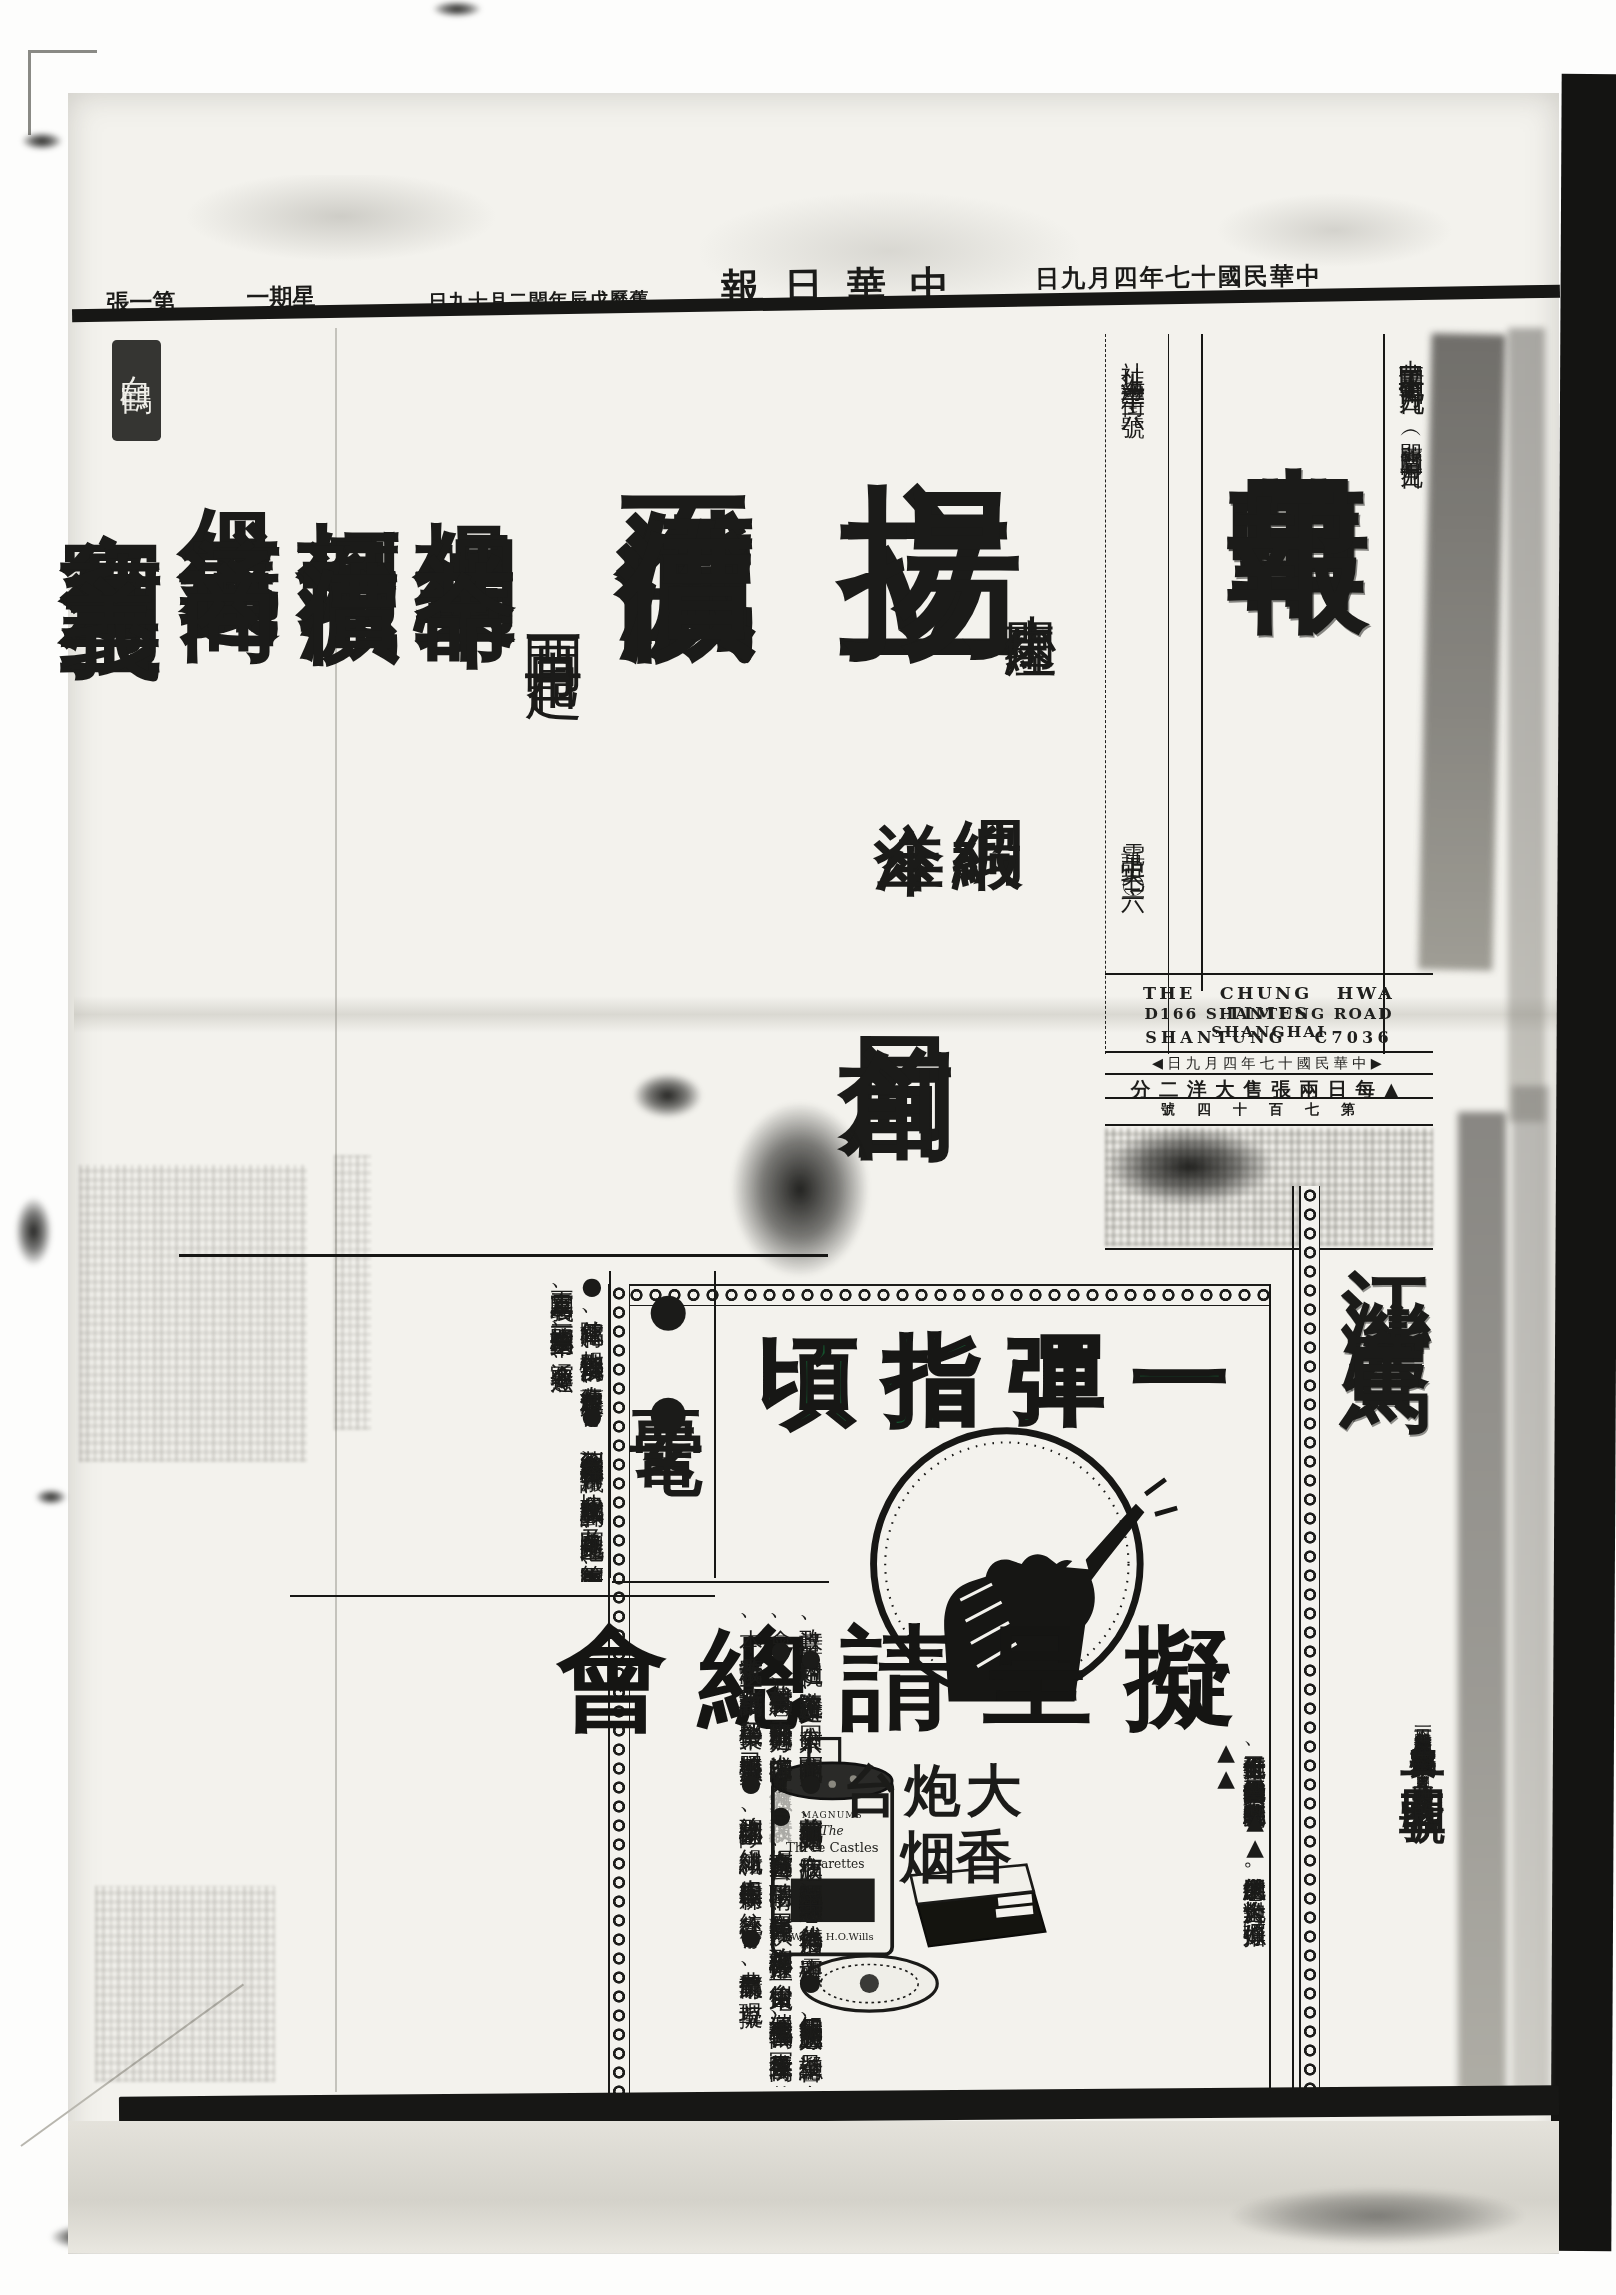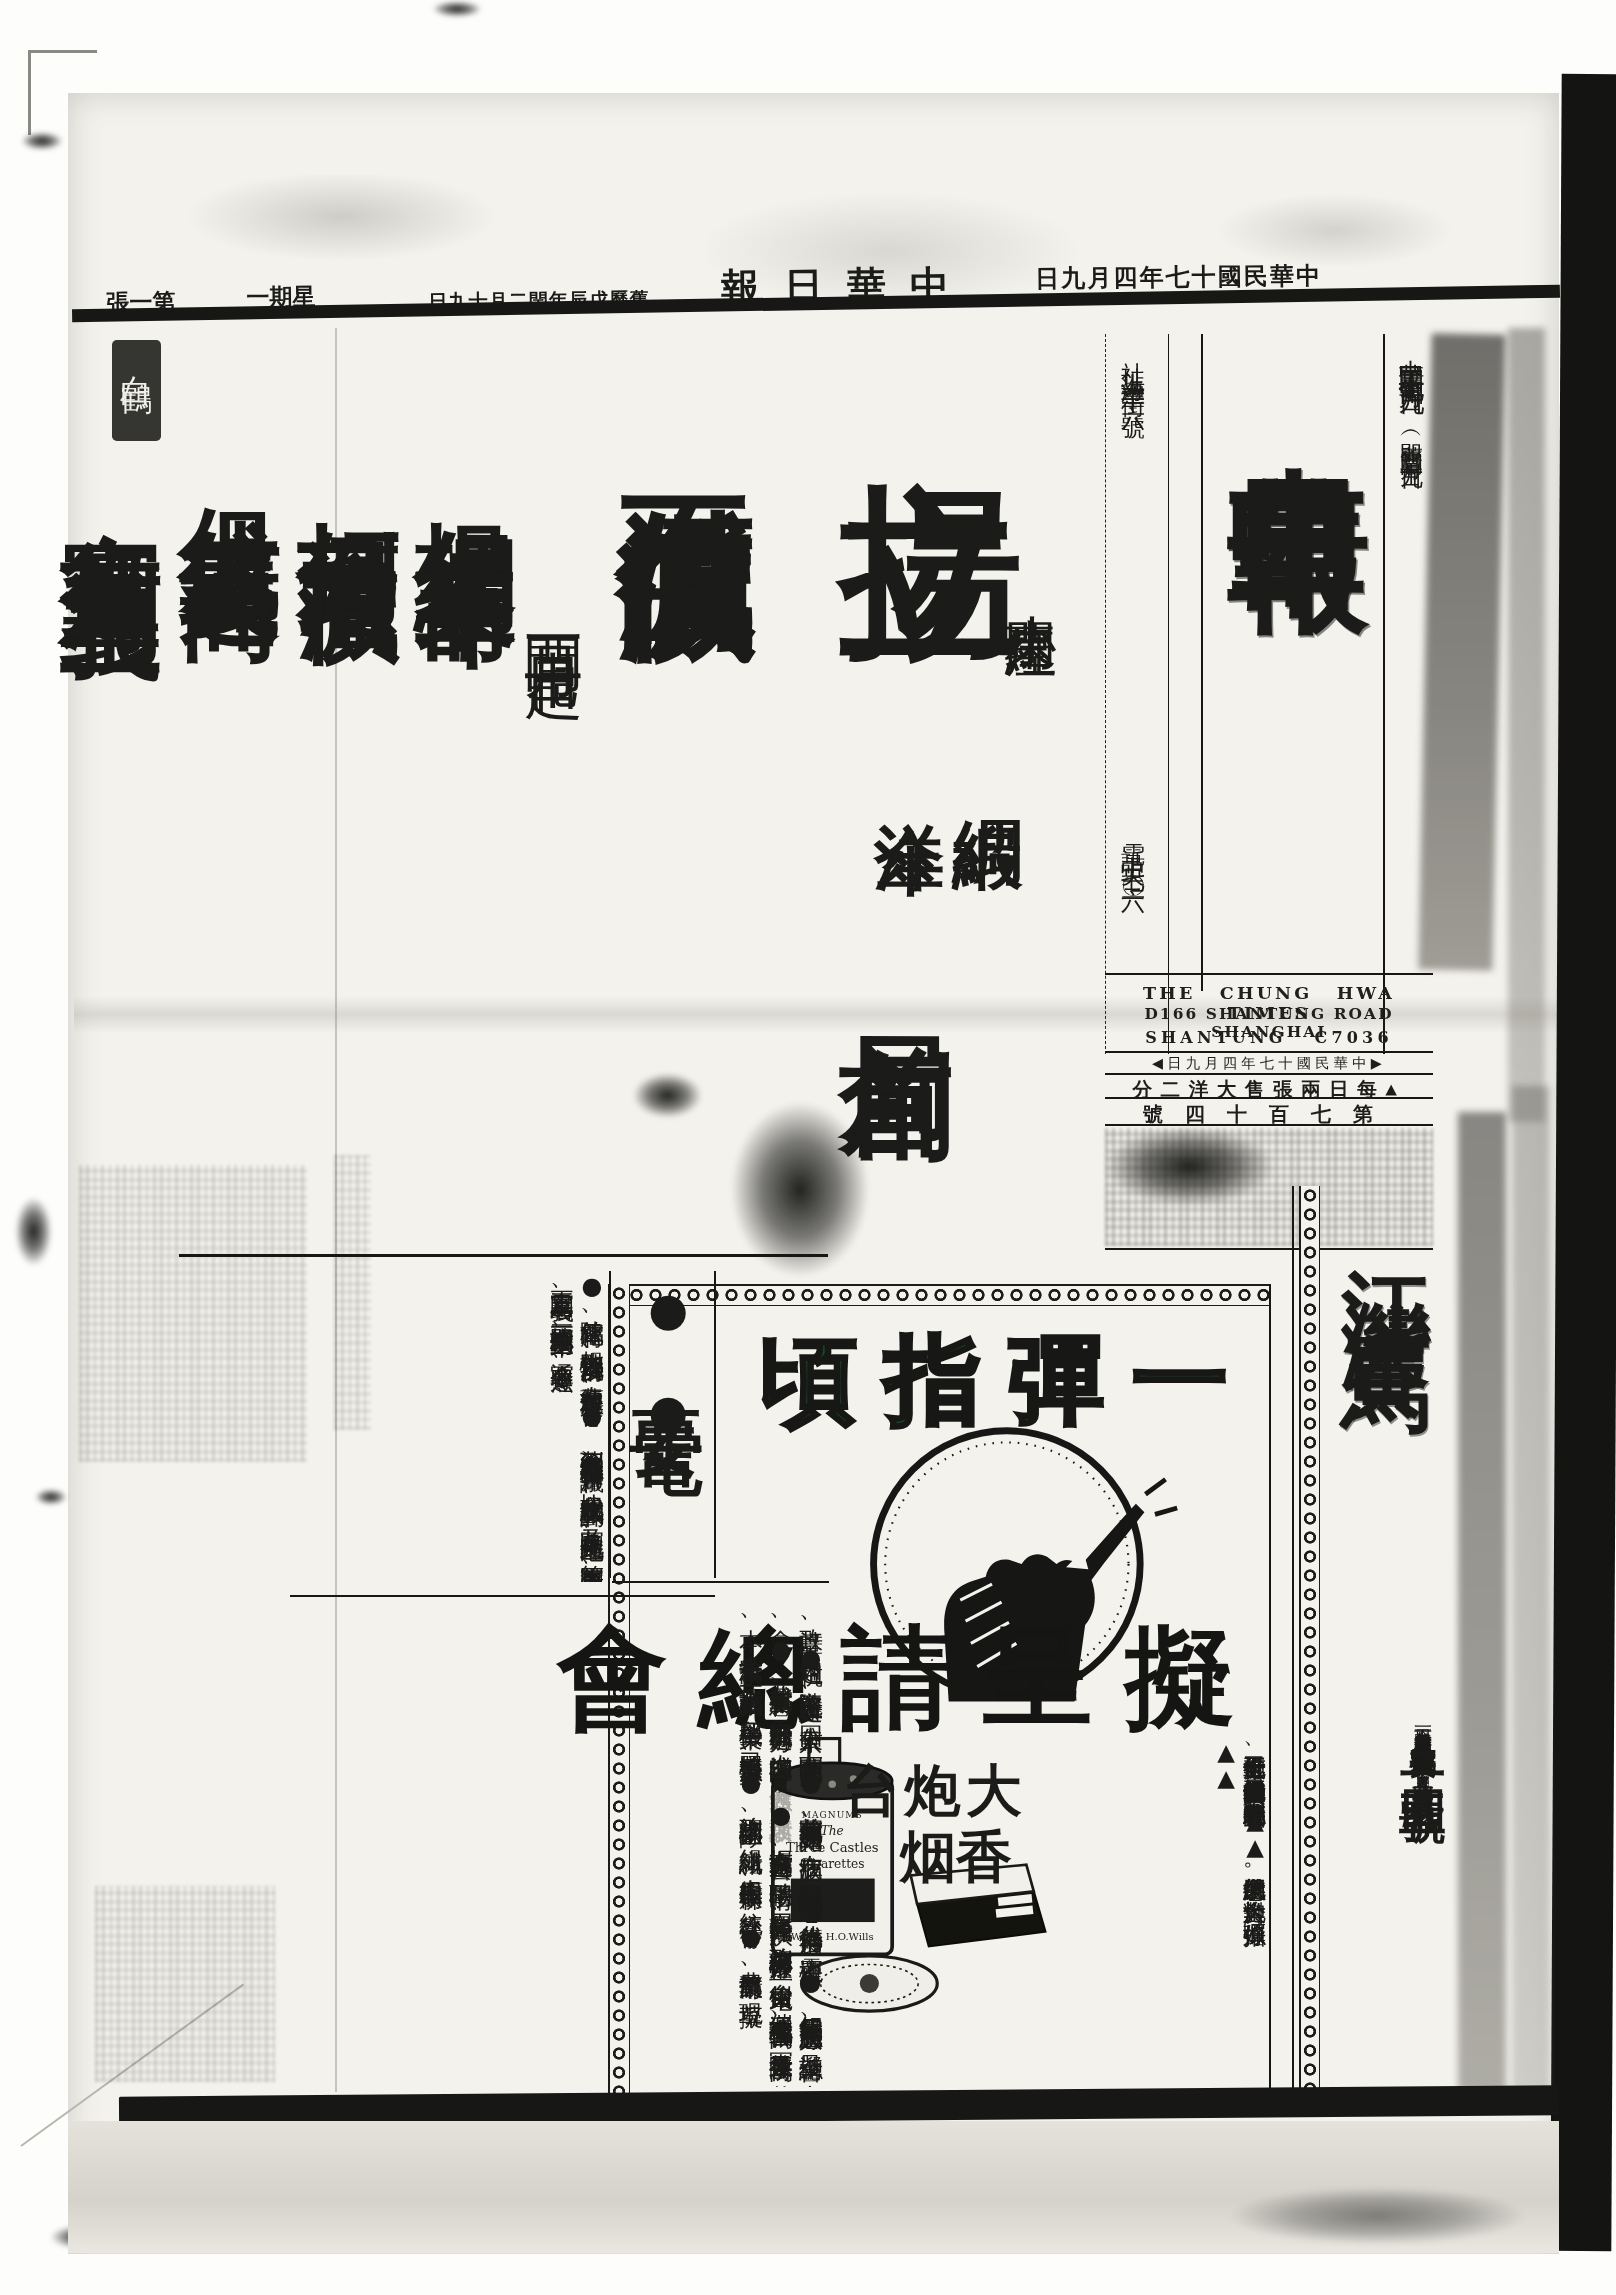--- a/index.html
+++ b/index.html
@@ -145,23 +145,23 @@
     <div class="abs smudge" style="left:1425px;top:334px;width:74px;height:636px;opacity:.8;transform:rotate(1.2deg);"></div>
     <div class="abs smudge" style="left:1508px;top:328px;width:37px;height:794px;opacity:.45;"></div>
 
     <div class="rule" style="left:1105px;top:973px;width:328px;height:1.6px;"></div>
     <div class="enline" style="left:1105px;top:983px;width:328px;font-size:17.5px;word-spacing:15px;letter-spacing:3.2px;">THE CHUNG HWA TIMES</div>
     <div class="enline" style="left:1105px;top:1005px;width:328px;font-size:15.4px;letter-spacing:2.1px;">D166 SHANTUNG ROAD SHANGHAI</div>
     <div class="enline" style="left:1105px;top:1028px;width:328px;font-size:16px;word-spacing:18px;letter-spacing:4.2px;">SHANTUNG C7036</div>
     <div class="rule" style="left:1105px;top:1051px;width:328px;height:1.6px;"></div>
     <div class="rowline rtl" style="left:1105px;top:1054px;width:328px;font-size:14.3px;letter-spacing:4.2px;">▶中華民國十七年四月九日◀</div>
     <div class="rule" style="left:1105px;top:1073px;width:328px;height:1.6px;"></div>
-    <div class="rowline rtl bold" style="left:1105px;top:1076px;width:328px;font-size:19.6px;letter-spacing:8.5px;font-family:Liberation Mono, monospace;">▲每日兩張售大洋二分</div>
+    <div class="rowline rtl bold" style="left:1105px;top:1076px;width:328px;font-size:19.6px;letter-spacing:8.5px;">▲每日兩張售大洋二分</div>
     <div class="rule" style="left:1105px;top:1097px;width:328px;height:1.6px;"></div>
-    <div class="rowline rtl bold" style="left:1105px;top:1101px;width:328px;font-size:20px;letter-spacing:22px;">第七百十四號</div>
+    <div class="rowline rtl bold" style="left:1105px;top:1101px;width:328px;font-size:14px;letter-spacing:22px;">第七百十四號</div>
     <div class="rule" style="left:1105px;top:1124px;width:328px;height:2.1px;"></div>
     <div class="abs ghost" style="left:1105px;top:1128px;width:328px;height:118px;opacity:.8;"></div>
     <div class="abs blot" style="left:1105px;top:1127px;width:169px;height:79px;"></div>
     <div class="rule" style="left:1105px;top:1248px;width:328px;height:2.1px;"></div>
   </div>
 
   <div>
     <div class="rule" style="left:179px;top:1254px;width:649px;height:2.6px;"></div>
     <div class="rule" style="left:609px;top:1271px;width:1.6px;height:307px;"></div>
     <div class="rule" style="left:714px;top:1271px;width:1.6px;height:307px;"></div>

